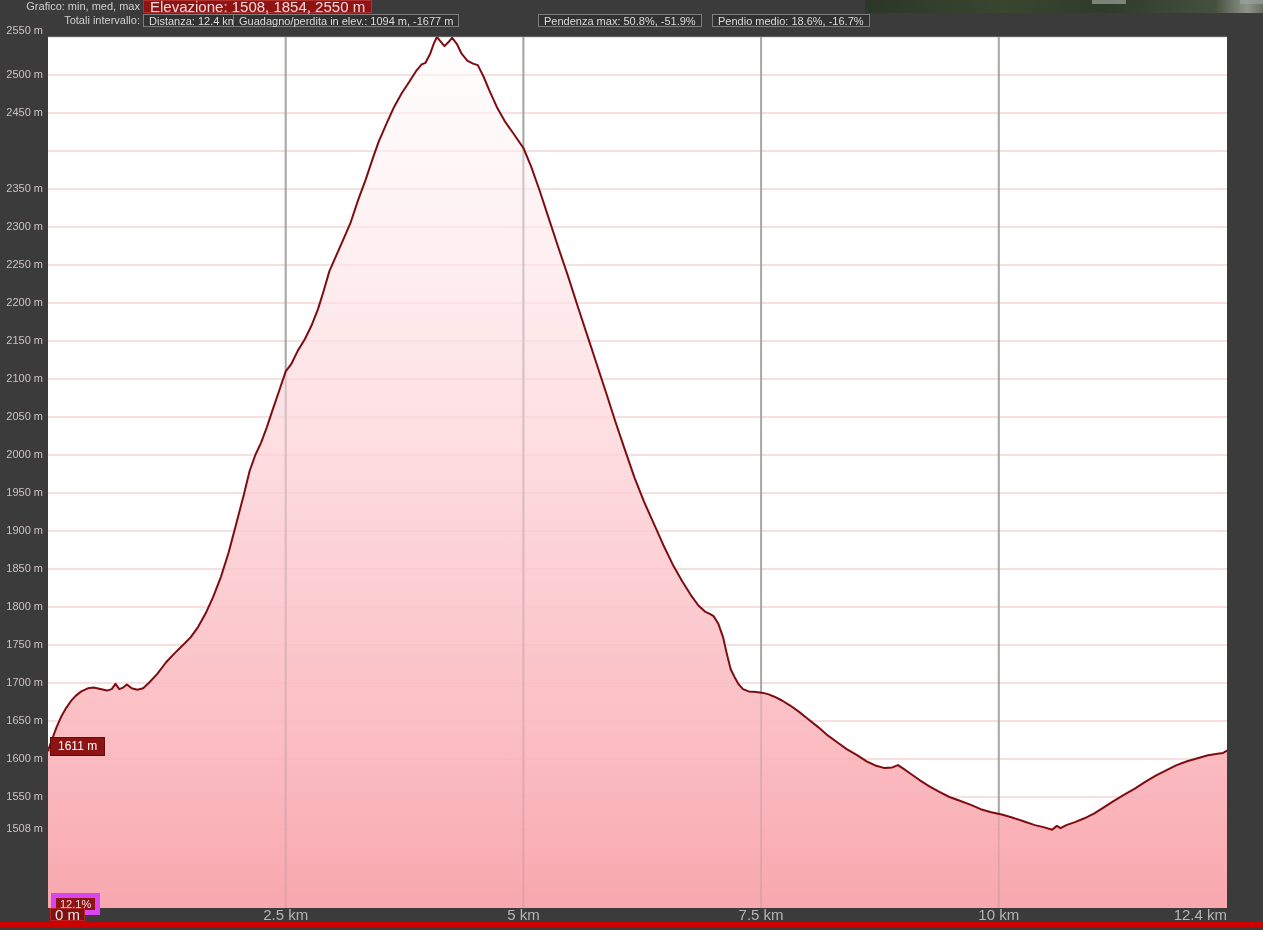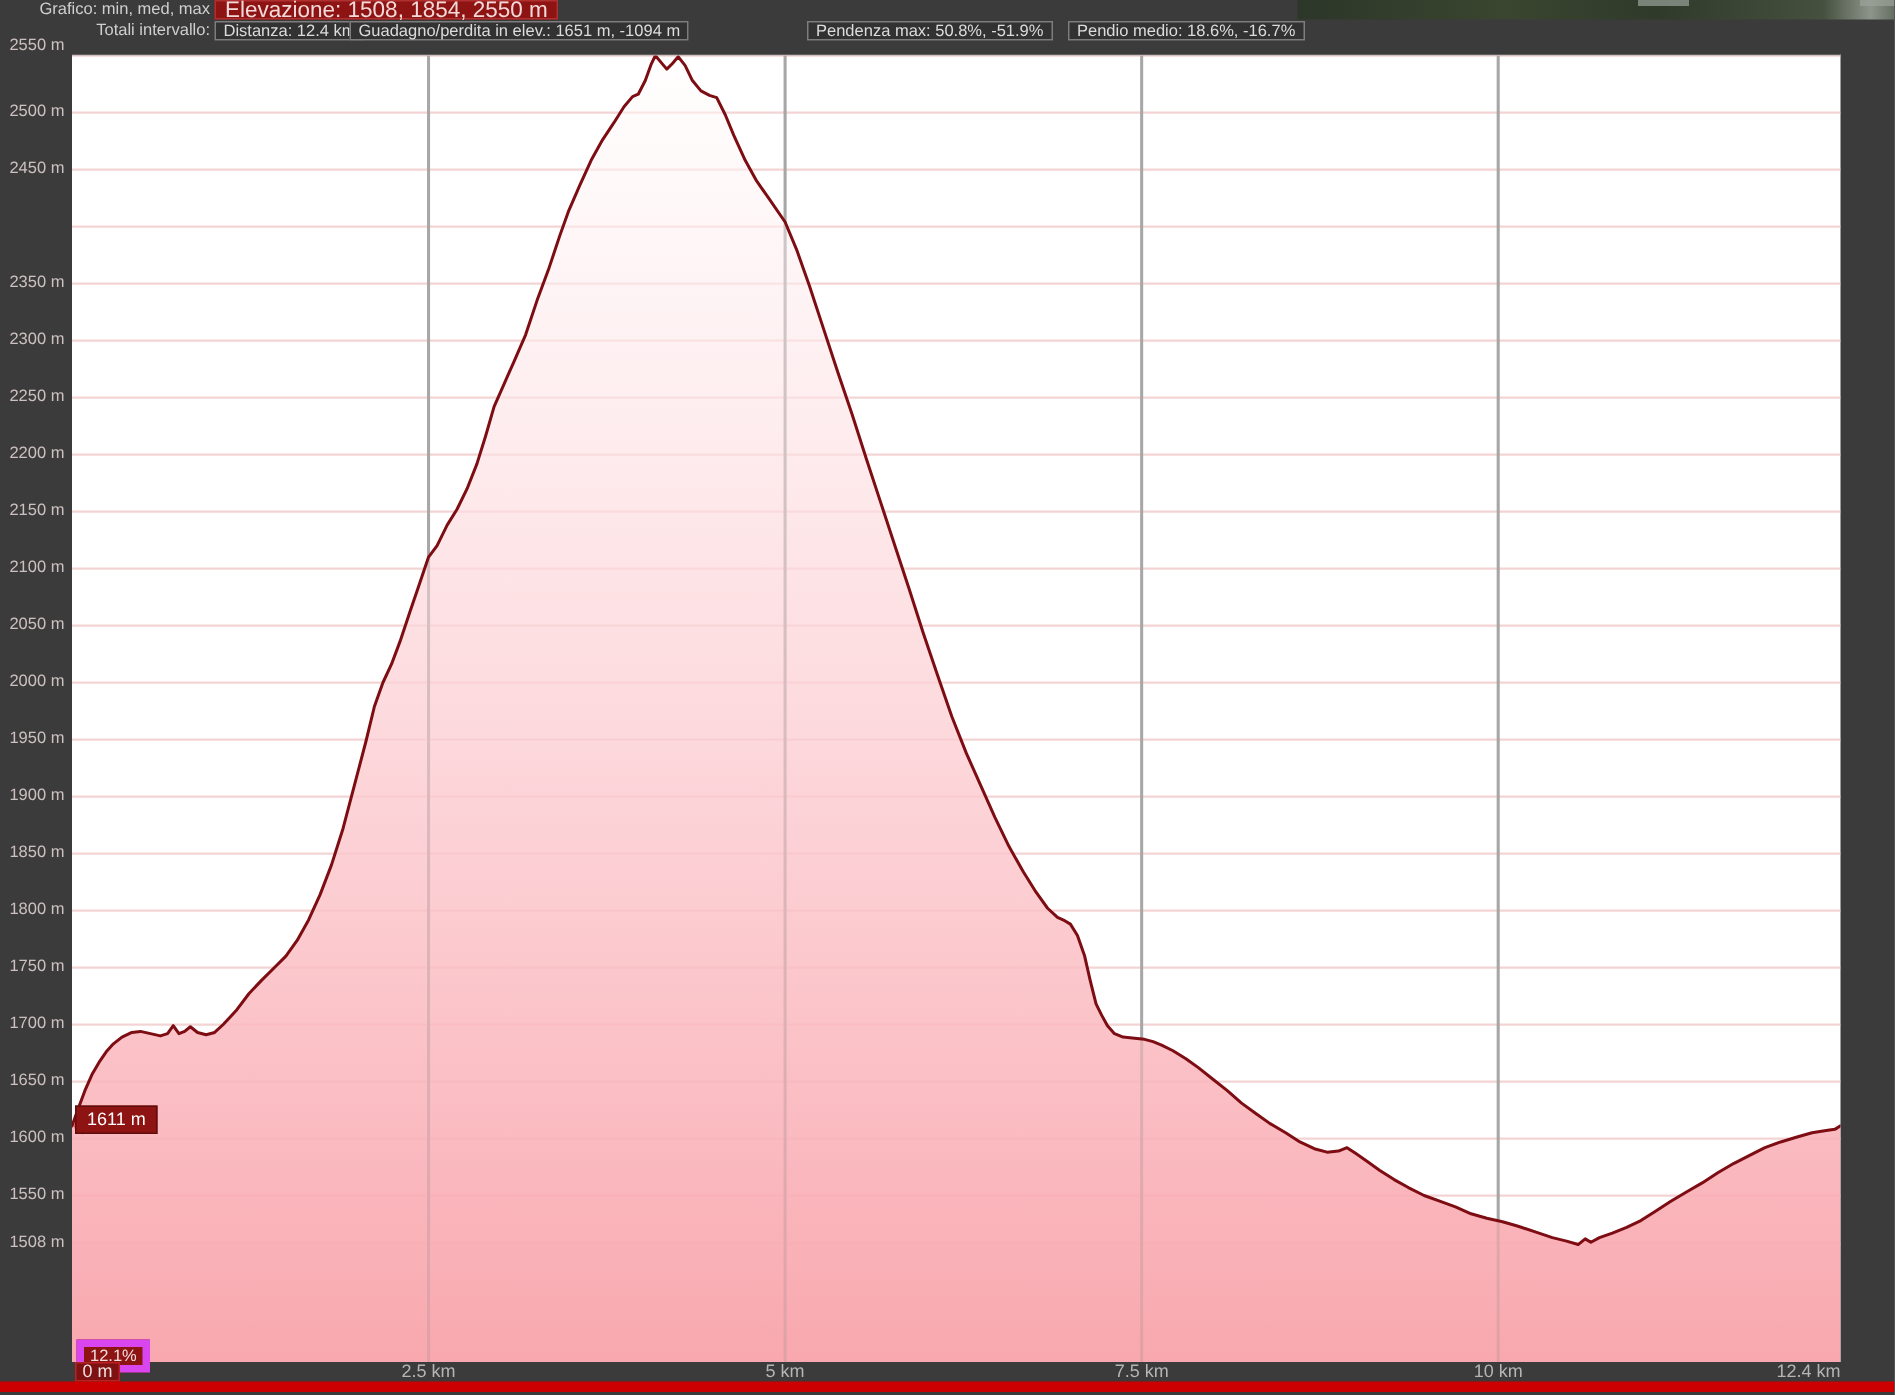--- a/index.html
+++ b/index.html
@@ -32,21 +32,21 @@
   .plot{
     position:absolute;left:48px;top:36px;width:1179px;height:871px;
     background:#ffffff;border-top:1px solid #606060;box-sizing:content-box;
   }
   .plot svg{display:block;width:1179px;height:871px;}
   .ylab{
     position:absolute;left:0;width:43px;text-align:right;
     color:#cdc0c0;font-size:11px;line-height:12px;white-space:nowrap;
   }
   .xaxis{position:absolute;left:0;top:908px;width:1263px;height:13px;}
-  .xlab{position:absolute;top:0;color:#b5b5b5;font-size:12px;line-height:13px;white-space:nowrap;}
+  .xlab{position:absolute;top:0;color:#b5b5b5;font-size:15px;line-height:13px;white-space:nowrap;}
   .xlab.boxed{
     background:#7e1212;border:1px solid #b92222;color:#efe0e0;
     padding:0 4px;line-height:11px;height:13px;box-sizing:border-box;
   }
   .marker-elev{
     position:absolute;left:2px;top:700px;
     background:#8e1414;border:1px solid #5f0d0d;color:#ffffff;
     font-size:12px;line-height:17px;padding:0 7px;white-space:nowrap;text-align:right;
   }
   .marker-grade{
@@ -63,21 +63,21 @@
 
   <div class="map-sliver"></div>
   <div class="map-speck" style="left:1092px;width:34px;"></div>
   <div class="map-speck" style="left:1240px;width:23px;"></div>
 
   <div class="hdr-label row1">Grafico: min, med, max</div>
   <div class="elevbox">Elevazione: 1508, 1854, 2550 m</div>
 
   <div class="hdr-label row2">Totali intervallo:</div>
   <div class="statbox" style="left:143px;">Distanza: 12.4 km</div>
-  <div class="statbox" style="left:233px;">Guadagno/perdita in elev.: 1651 m, -1094 m</div>
+  <div class="statbox" style="left:233px;">Guadagno/perdita in elev.: 1094 m, -1677 m</div>
   <div class="statbox" style="left:538px;">Pendenza max: 50.8%, -51.9%</div>
   <div class="statbox" style="left:712px;">Pendio medio: 18.6%, -16.7%</div>
 
   <div id="ylabels">
       <div class="ylab" style="top: 24px;">2550 m</div>
       <div class="ylab" style="top: 68px;">2500 m</div>
       <div class="ylab" style="top: 106px;">2450 m</div>
       <div class="ylab" style="top: 144px; padding-left: 48px;">2400 m</div>
       <div class="ylab" style="top: 182px;">2350 m</div>
       <div class="ylab" style="top: 220px;">2300 m</div>

